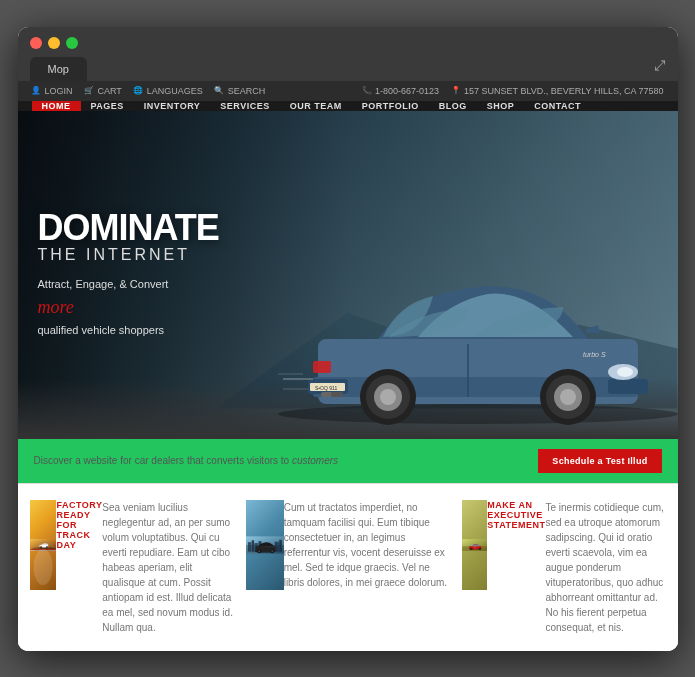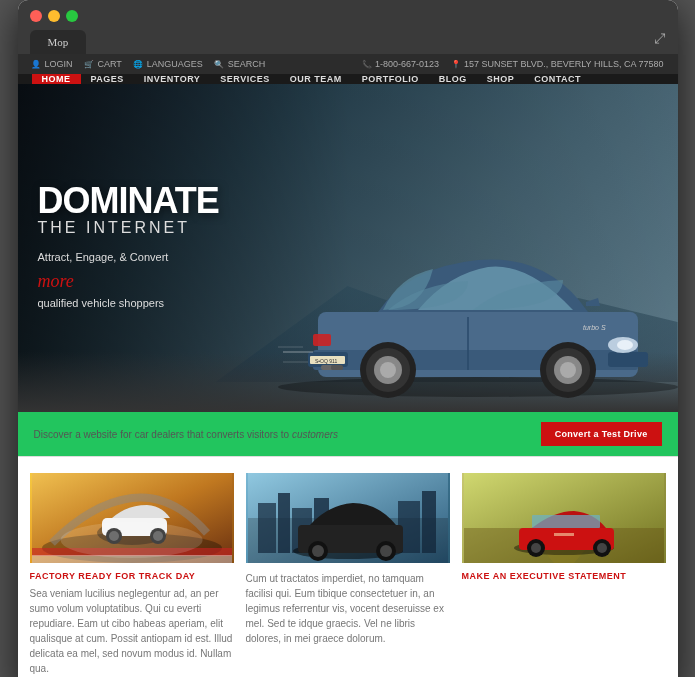--- a/index.html
+++ b/index.html
@@ -36,21 +36,20 @@
       height: 12px;
       border-radius: 50%;
     }
     .dot-red { background: #ff5f57; }
     .dot-yellow { background: #febc2e; }
     .dot-green { background: #28c840; }
 
     .browser-tab-bar {
       display: flex;
       align-items: center;
-      font-family: Liberation Serif, serif;
     }
 
     .browser-tab {
       background: #2a2a2a;
       color: #ccc;
       padding: 6px 18px;
       border-radius: 6px 6px 0 0;
       font-size: 11px;
     }
 
@@ -245,21 +244,21 @@
     .cards-section {
       padding: 16px 12px;
       display: grid;
       grid-template-columns: 1fr 1fr 1fr;
       gap: 12px;
       background: #fff;
     }
 
     .card {
       display: flex;
-      flex-direction: column;
+      flex-direction: row;
     }
 
     .card-img {
       width: 100%;
       height: 90px;
       object-fit: cover;
       margin-bottom: 8px;
       overflow: hidden;
     }
 
@@ -452,21 +451,21 @@
           <span>qualified vehicle shoppers</span>
         </div>
       </div>
     </div>
 
     <div class="cta-bar">
       <span>
         <span>Discover a website for car dealers that converts visitors to</span>
         <em>customers</em>
       </span>
-      <button class="cta-button">Convert a Test Drive</button>
+      <button class="cta-button">Schedule a Test Illud</button>
     </div>
 
     <div class="cards-section">
 
       <div class="card">
         <div class="card-img card-img-1">
           <svg width="100%" height="90" viewBox="0 0 200 90">
             <rect width="200" height="90" fill="url(#trackGrad)"></rect>
             <defs>
               <linearGradient id="trackGrad" x1="0%" y1="0%" x2="100%" y2="100%">
@@ -546,17 +545,18 @@
             <rect x="68" y="42" width="68" height="13" rx="1" fill="#6ab0c8" opacity="0.7"></rect>
             <circle cx="72" cy="75" r="9" fill="#111"></circle>
             <circle cx="72" cy="75" r="5" fill="#444"></circle>
             <circle cx="138" cy="75" r="9" fill="#111"></circle>
             <circle cx="138" cy="75" r="5" fill="#444"></circle>
 
             <rect x="90" y="60" width="20" height="3" fill="rgba(255,255,200,0.5)"></rect>
           </svg>
         </div>
         <div class="card-title">MAKE AN EXECUTIVE STATEMENT</div>
+        <div class="card-text">Te inermis cotidieque cum, sed ea utroque atomorum sadipscing. Qui id oratio everti scaevola, vim ea augue ponderum vituperatoribus, quo adhuc abhorreant omittantur ad. No his fierent perpetua consequat, et nis.</div>
       </div>
 
     </div>
   </div>
 </div>
 
 </body></html>

